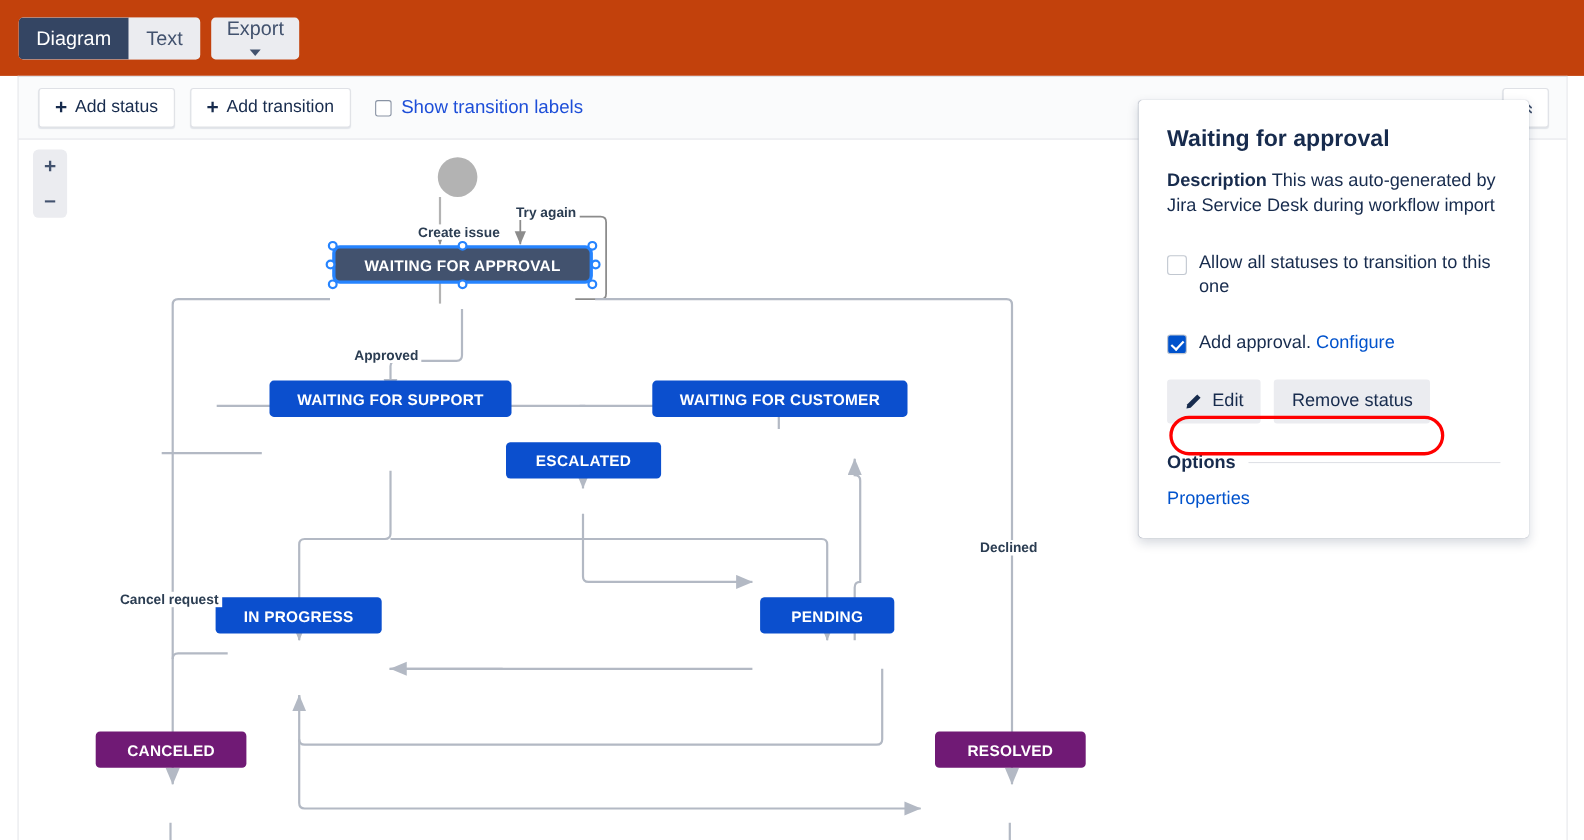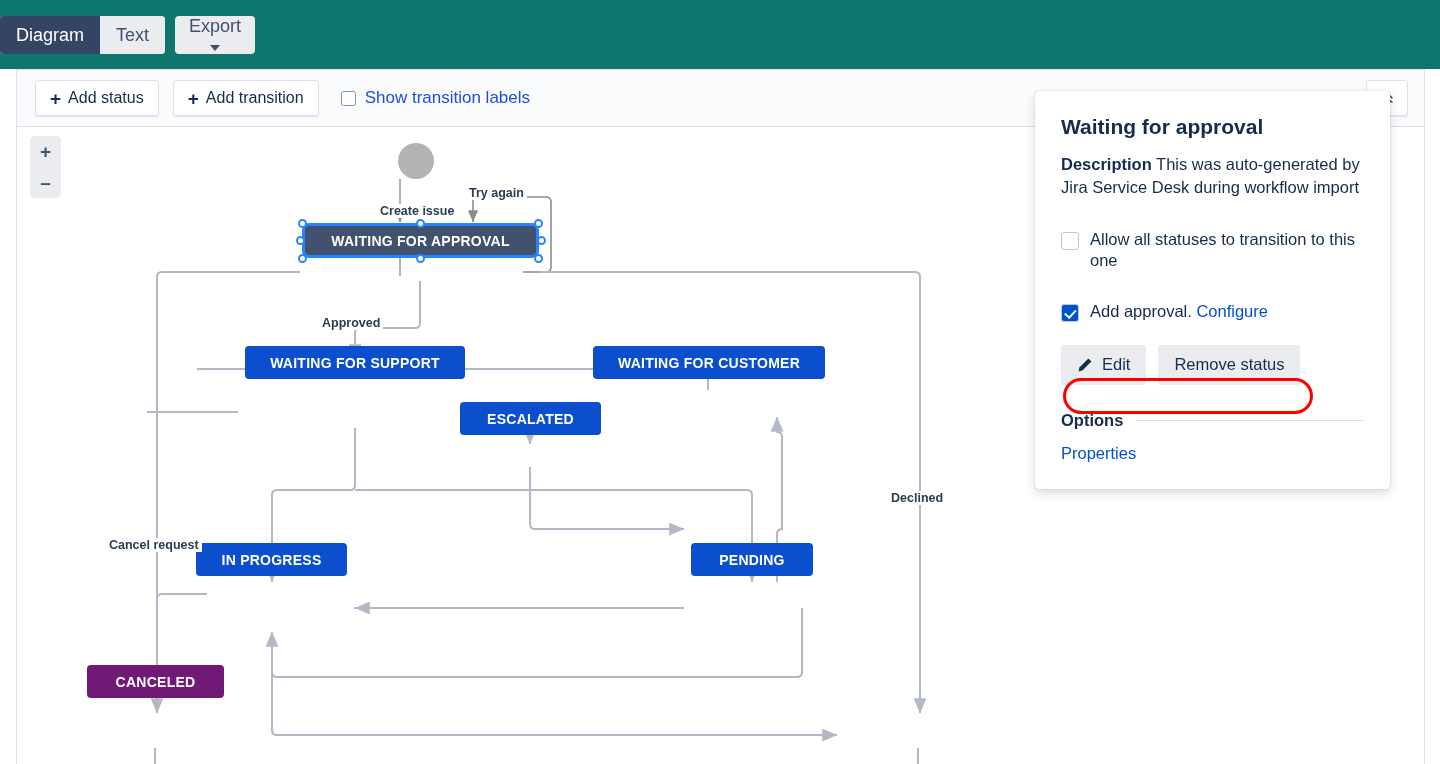--- a/index.html
+++ b/index.html
@@ -10,22 +10,22 @@
     background: #ffffff;
     font-family: "Liberation Sans", sans-serif;
     color: #172B4D;
     overflow: hidden;
   }
   #app { position: relative; width: 1440px; height: 764px; }
 
   
   .tabbar {
     position: absolute; left: 0; top: 0; width: 1440px; height: 69px;
-    background: #0f766e;
-    display: flex; align-items: center; gap: 10px;
+    background: #c2410c;
+    display: flex; align-items: center; padding-left: 17px; gap: 10px;
   }
   .tabgroup {
     display: flex; align-items: stretch;
     background: #EBECF0; border-radius: 4px; overflow: hidden;
   }
   .tab {
     padding: 0 16px; height: 38px; line-height: 38px;
     font-size: 18px; color: #42526E; cursor: pointer;
     background: #EBECF0; border: none; font-family: inherit;
   }
@@ -308,20 +308,23 @@
       </div>
       <div class="node blue" style="left:179px;top:416px;width:151px;height:33px;">
         <span>IN PROGRESS</span>
       </div>
       <div class="node blue" style="left:674px;top:416px;width:122px;height:33px;">
         <span>PENDING</span>
       </div>
       <div class="node green" style="left:70px;top:538px;width:137px;height:33px;">
         <span>CANCELED</span>
       </div>
+      <div class="node green" style="left:833px;top:538px;width:137px;height:33px;">
+        <span>RESOLVED</span>
+      </div>
 
       <div class="edge-label" style="left:360px;top:77px;">Create issue</div>
       <div class="edge-label" style="left:449px;top:59px;">Try again</div>
       <div class="edge-label" style="left:302px;top:189px;">Approved</div>
       <div class="edge-label" style="left:871px;top:364px;">Declined</div>
       <div class="edge-label" style="left:89px;top:411px;">Cancel request</div>
     </div>
   </div>
 
   <div class="panel">

